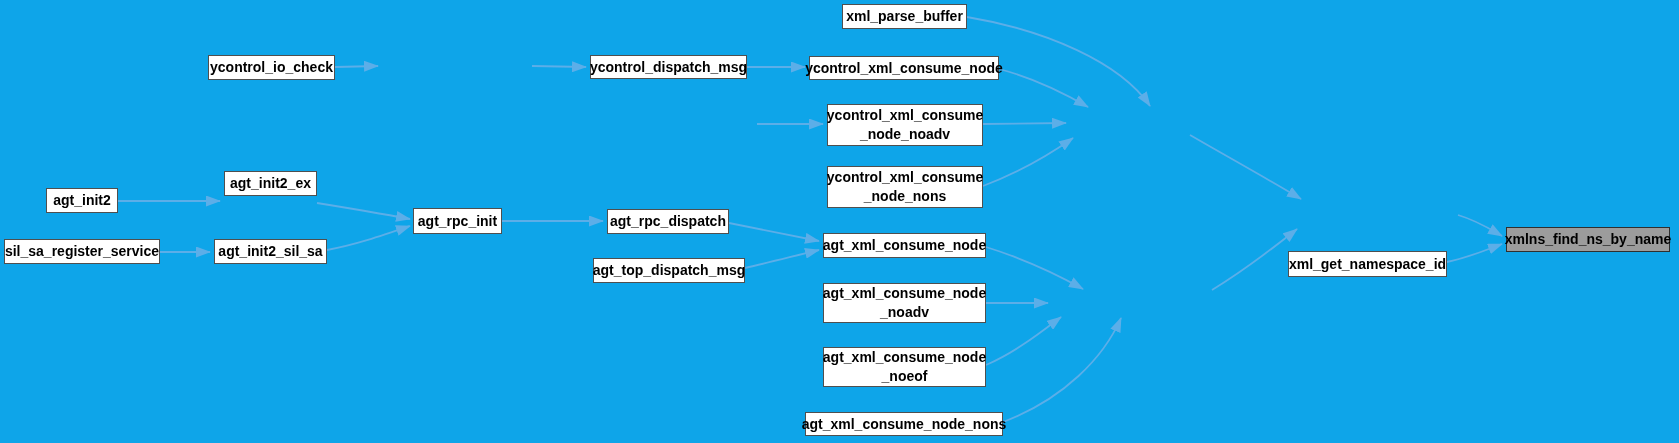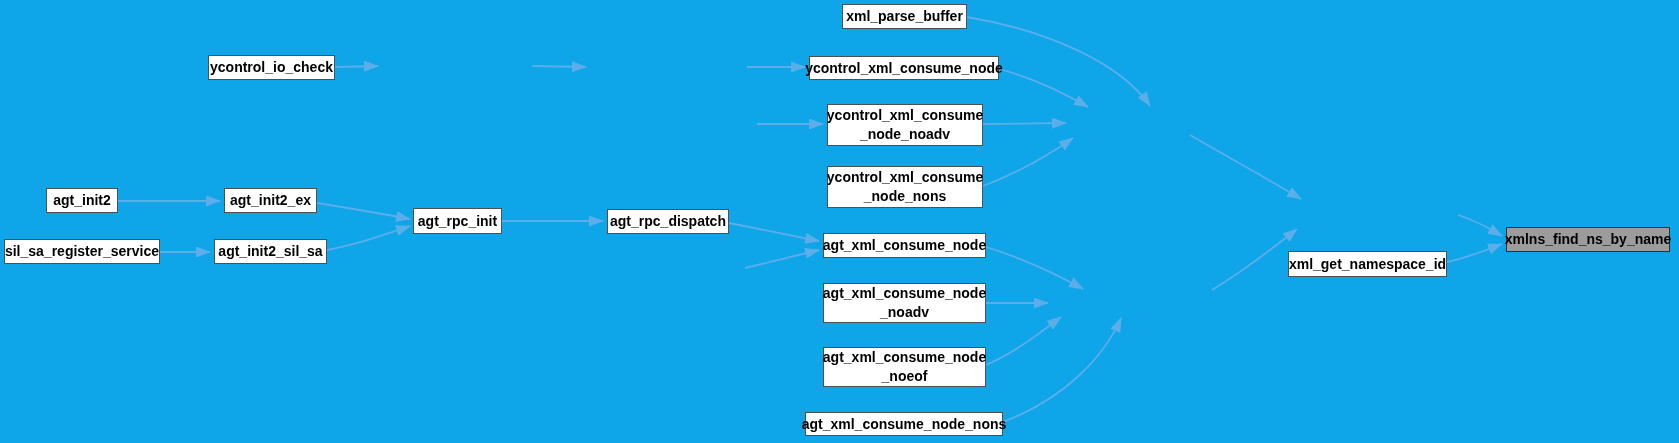--- a/index.html
+++ b/index.html
@@ -50,31 +50,33 @@
       <path marker-end="url(#arrow)" d="M986,365 C1016,352 1041,332 1061,317"></path>
       <path marker-end="url(#arrow)" d="M1003,422 C1064,399 1104,357 1121,318"></path>
       <path marker-end="url(#arrow)" d="M1212,290 C1243,271 1272,249 1297,229"></path>
       <path marker-end="url(#arrow)" d="M1458,215 C1478,221 1490,229 1502,236"></path>
       <path marker-end="url(#arrow)" d="M1447,262 C1470,257 1486,250 1502,244"></path>
     </g>
   </svg>
 
   <div class="node" style="left:842px;top:4px;width:125px;height:25px">xml_parse_buffer</div>
   <div class="node" style="left:208px;top:55px;width:127px;height:25px">ycontrol_io_check</div>
+  <div class="node" style="left:590px;top:55px;width:157px;height:24px">ycontrol_dispatch_msg</div>
   <div class="node" style="left:809px;top:56px;width:190px;height:24px">ycontrol_xml_consume_node</div>
   <div class="node" style="left:827px;top:104px;width:156px;height:42px">ycontrol_xml_consume
 _node_noadv</div>
   <div class="node" style="left:827px;top:166px;width:156px;height:42px">ycontrol_xml_consume
 _node_nons</div>
   <div class="node" style="left:46px;top:188px;width:72px;height:25px">agt_init2</div>
-  <div class="node" style="left:224px;top:188px;width:93px;height:25px">agt_init2_ex</div>
+  <div class="node" style="left:224px;top:171px;width:93px;height:25px">agt_init2_ex</div>
   <div class="node" style="left:4px;top:239px;width:156px;height:25px">sil_sa_register_service</div>
   <div class="node" style="left:214px;top:239px;width:113px;height:25px">agt_init2_sil_sa</div>
   <div class="node" style="left:413px;top:208px;width:89px;height:26px">agt_rpc_init</div>
   <div class="node" style="left:607px;top:209px;width:122px;height:25px">agt_rpc_dispatch</div>
+  <div class="node" style="left:593px;top:258px;width:152px;height:25px">agt_top_dispatch_msg</div>
   <div class="node" style="left:823px;top:233px;width:163px;height:25px">agt_xml_consume_node</div>
   <div class="node" style="left:823px;top:283px;width:163px;height:40px">agt_xml_consume_node
 _noadv</div>
   <div class="node" style="left:823px;top:347px;width:163px;height:40px">agt_xml_consume_node
 _noeof</div>
   <div class="node" style="left:805px;top:412px;width:198px;height:24px">agt_xml_consume_node_nons</div>
   <div class="node" style="left:1288px;top:251px;width:159px;height:26px">xml_get_namespace_id</div>
   <div class="node current" style="left:1506px;top:227px;width:164px;height:25px">xmlns_find_ns_by_name</div>
 
 </div>

